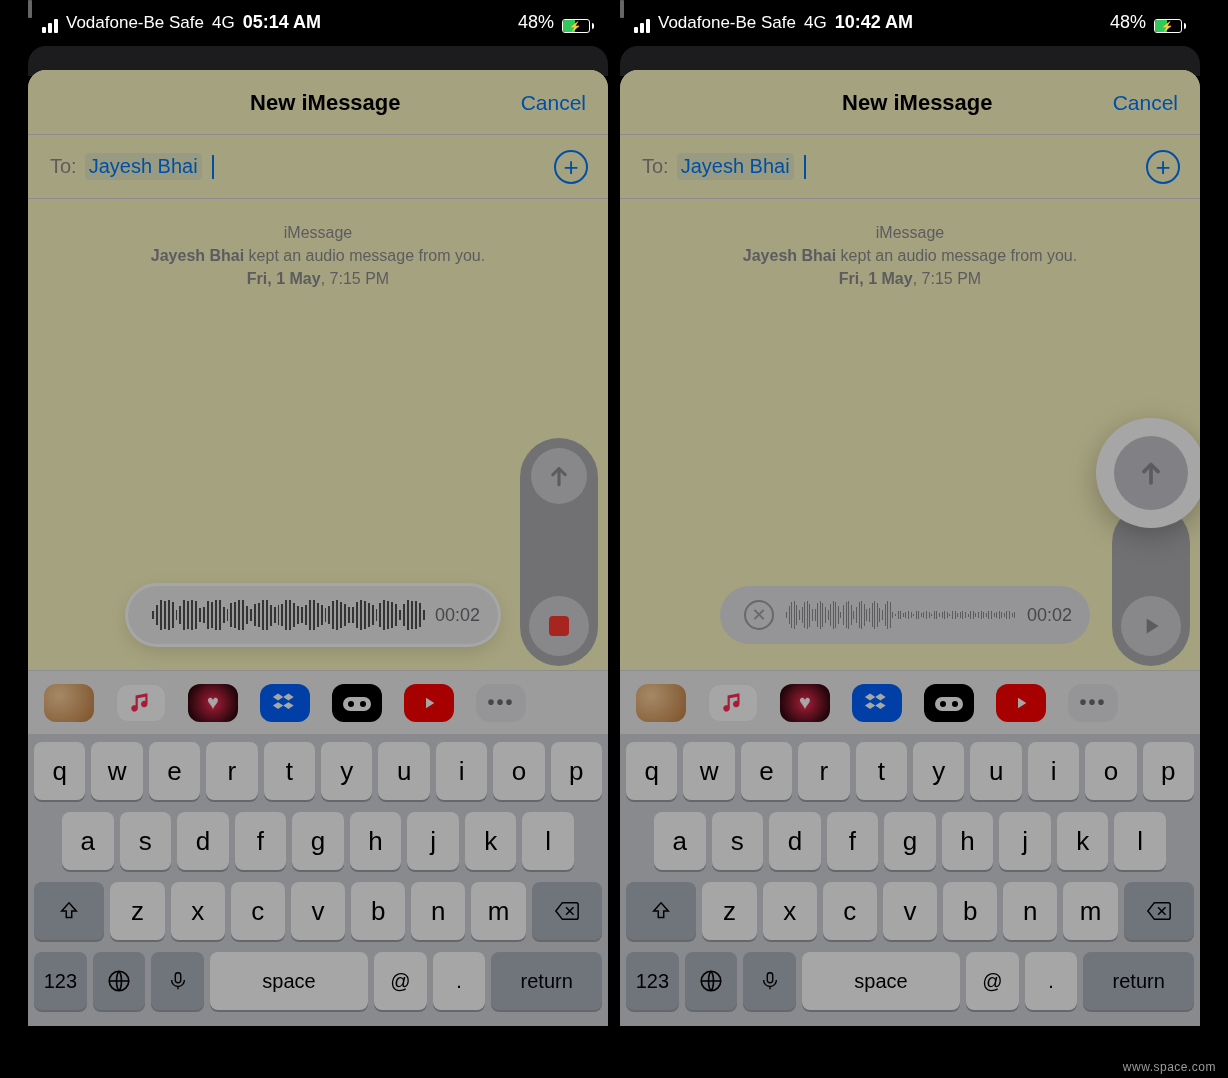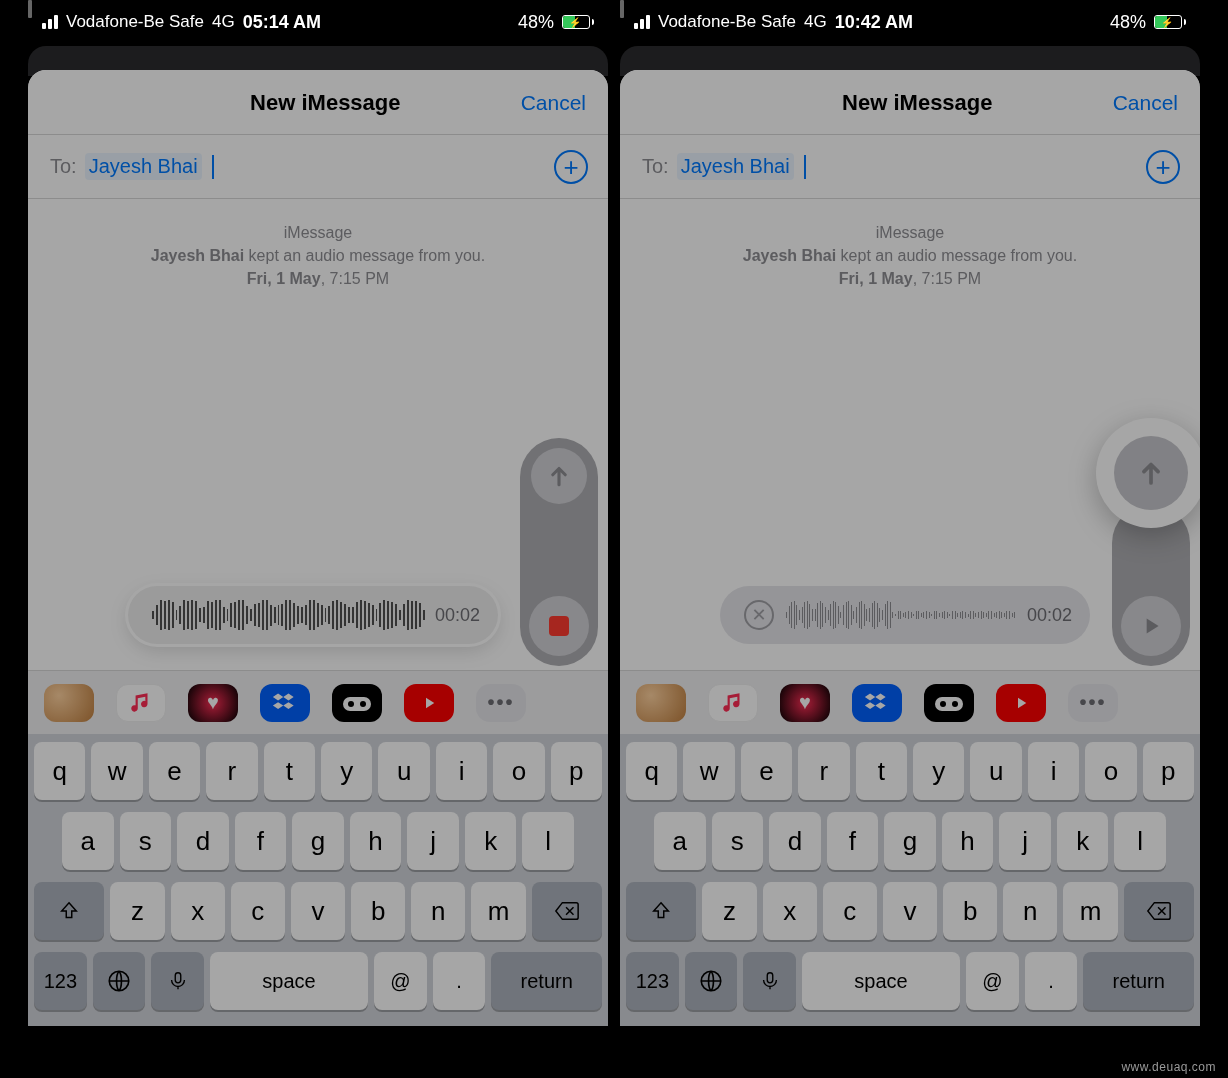--- a/index.html
+++ b/index.html
@@ -24,21 +24,21 @@
   
   .status {
     display: flex;
     align-items: center;
     justify-content: space-between;
     color: #fff;
     font-size: 18px;
     padding: 10px 14px 6px;
     height: 40px;
   }
-  .status .left, .status .right { display: flex; align-items: center; gap: 8px; }
+  .status .left, .status .right { display: flex; align-items: flex-end; gap: 8px; }
   .sig { display: inline-flex; align-items: flex-end; gap: 2px; }
   .sig span { display: inline-block; width: 4px; background: #fff; border-radius: 1px; }
   .sig span.dim { background: #666; }
   .carrier { font-size: 17px; font-weight: 400; }
   .time { font-weight: 600; }
   .battery {
     display: inline-flex; align-items: center; gap: 2px;
   }
   .battery .shell {
     width: 28px; height: 14px; border: 1.5px solid #fff; border-radius: 3px; position: relative;
@@ -52,21 +52,21 @@
   .battery .cap { width: 2px; height: 6px; background: #fff; border-radius: 0 2px 2px 0; }
   .battery .bolt { position: absolute; left: 50%; top: 50%; transform: translate(-50%,-50%); font-size: 10px; color: #000; }
 
   
   .sheet-behind {
     position: absolute; top: 46px; left: 0; right: 0; height: 30px;
     background: #1c1c1e; border-radius: 18px 18px 0 0;
   }
   .sheet {
     position: absolute; top: 70px; left: 0; right: 0; bottom: 0;
-    background: #ffffff;
+    background: #fef9c3;
     border-radius: 18px 18px 0 0;
     overflow: hidden;
   }
   .nav {
     display: flex; align-items: center; justify-content: space-between;
     padding: 20px 22px 18px;
   }
   .nav .spacer { width: 80px; }
   .nav .title { font-size: 22px; font-weight: 600; color: #000; }
   .nav .cancel { font-size: 21px; color: #007aff; }
@@ -669,13 +669,13 @@
         <div class="key space">space</div>
         <div class="key" style="flex:1">@</div>
         <div class="key" style="flex:1">.</div>
         <div class="key return">return</div>
       </div>
     </div>
     <div class="dim sheet-dim"></div>
   </div>
 </div>
 
-<div class="credit">www.deuaq.com</div>
+<div class="credit">www.space.com</div>
 
 </body></html>

